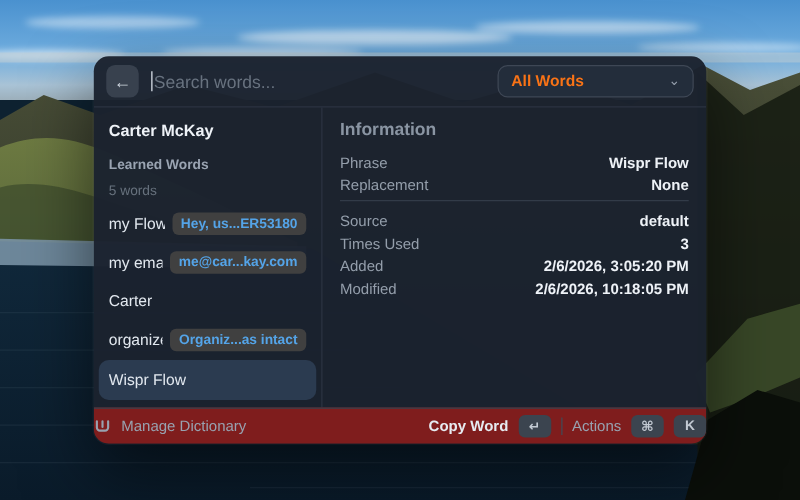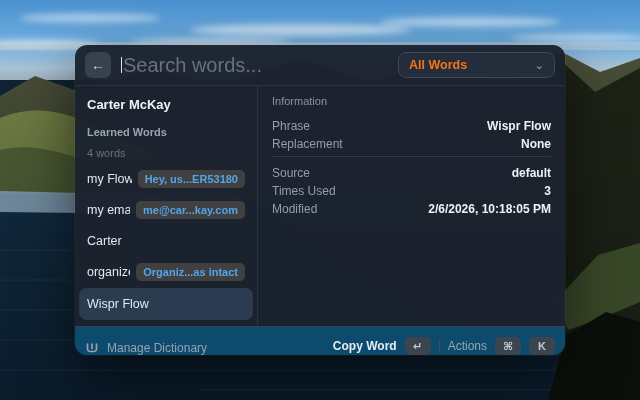--- a/index.html
+++ b/index.html
@@ -25,21 +25,21 @@
   }
   .back-btn{
     width:26px;height:26px;border-radius:7px;background:#38414e;
     display:flex;align-items:center;justify-content:center;
     color:#ccd4dd;font-size:14px;flex:0 0 auto;cursor:pointer;
   }
   .search-wrap{display:flex;align-items:center;flex:1;min-width:0;}
   .caret{width:1px;height:16px;background:#dfe6ee;margin-right:1px;}
   .search-input{
     background:transparent;border:none;outline:none;color:#0ea5e9;
-    font-size:20px;width:100%;font-family:inherit;padding:0;
+    font-size:14px;width:100%;font-family:inherit;padding:0;
   }
   .search-input::placeholder{color:#68727f;}
   .dropdown{
     margin-left:auto;flex:0 0 auto;display:flex;align-items:center;
     gap:24px;background:#232d3b;border:1px solid #3e4755;border-radius:8px;
     padding:5px 10px;min-width:135px;cursor:pointer;
   }
   .dropdown .val{font-size:12.5px;color:#f97316;font-weight:600;}
   .dropdown .chev{margin-left:auto;color:#9aa4b1;font-size:11px;line-height:8px;}
   .content{flex:1;display:flex;min-height:0;}
@@ -59,32 +59,32 @@
   .word-item.selected{background:#2b3b50;height:32px;}
   .word-label{
     font-size:12.5px;color:#e2e8ef;white-space:nowrap;overflow:hidden;
   }
   .word-badge{
     flex:0 0 auto;background:#404040;color:#54a4e8;font-size:11px;
     padding:3px 7px;border-radius:5px;white-space:nowrap;font-weight:600;
   }
   
   .right-panel{flex:1;padding:8px 14px;box-sizing:border-box;min-width:0;}
-  .info-title{font-size:11px;font-weight:400;color:#8a95a3;margin:1px 0 8px;}
+  .info-title{font-size:14px;font-weight:700;color:#8a95a3;margin:1px 0 8px;}
   .detail-row{
     display:flex;justify-content:space-between;align-items:flex-end;
     height:18px;gap:10px;
   }
   .detail-label{font-size:12px;color:#949eab;white-space:nowrap;}
   .detail-value{font-size:12px;color:#eef2f7;font-weight:700;white-space:nowrap;}
   .detail-hr{height:1px;background:#323b48;margin:5px 0;}
   
   .footer{
-    height:28px;flex:0 0 28px;display:flex;align-items:flex-end;
-    background:#0c4a6e;border-top:1px solid #39414d;padding:0 10px;gap:8px;
+    height:28px;flex:0 0 28px;display:flex;align-items:center;
+    background:#7f1d1d;border-top:1px solid #39414d;padding:0 0;gap:8px;
   }
   .footer-left{display:flex;align-items:center;gap:8px;color:#98a2b0;cursor:pointer;}
   .manage-label{font-size:12px;color:#98a2b0;}
   .footer-right{margin-left:auto;display:flex;align-items:center;gap:8px;}
   .copy-label{font-size:12px;font-weight:700;color:#e6ebf1;}
   .keycap{
     min-width:16px;height:18px;padding:0 5px;border-radius:5px;background:#3b444f;
     color:#c3cad3;font-size:11px;display:inline-flex;align-items:center;
     justify-content:center;font-weight:600;
   }
@@ -167,21 +167,21 @@
       <span class="chev">⌄</span>
     </div>
   </div>
 
   <div class="content">
 
     <div class="left-panel">
       <div class="user-name">Carter McKay</div>
       <div class="section-head">
         <span class="section-label">Learned Words</span>
-        <span class="section-count">4 words</span>
+        <span class="section-count">5 words</span>
       </div>
       <div>
           <div class="word-item">
     <span class="word-label">my Flow ref...</span>
     <span class="word-badge">Hey, us...ER53180</span>
   </div>
           <div class="word-item">
     <span class="word-label">my email a...</span>
     <span class="word-badge">me@car...kay.com</span>
   </div>
@@ -215,20 +215,24 @@
     <span class="detail-value">None</span>
   </div>
           <div class="detail-hr"></div>
           <div class="detail-row">
     <span class="detail-label">Source</span>
     <span class="detail-value">default</span>
   </div>
           <div class="detail-row">
     <span class="detail-label">Times Used</span>
     <span class="detail-value">3</span>
+  </div>
+          <div class="detail-row">
+    <span class="detail-label">Added</span>
+    <span class="detail-value">2/6/2026, 3:05:20 PM</span>
   </div>
           <div class="detail-row">
     <span class="detail-label">Modified</span>
     <span class="detail-value">2/6/2026, 10:18:05 PM</span>
   </div>
         </div>
     </div>
 
   </div>
 

